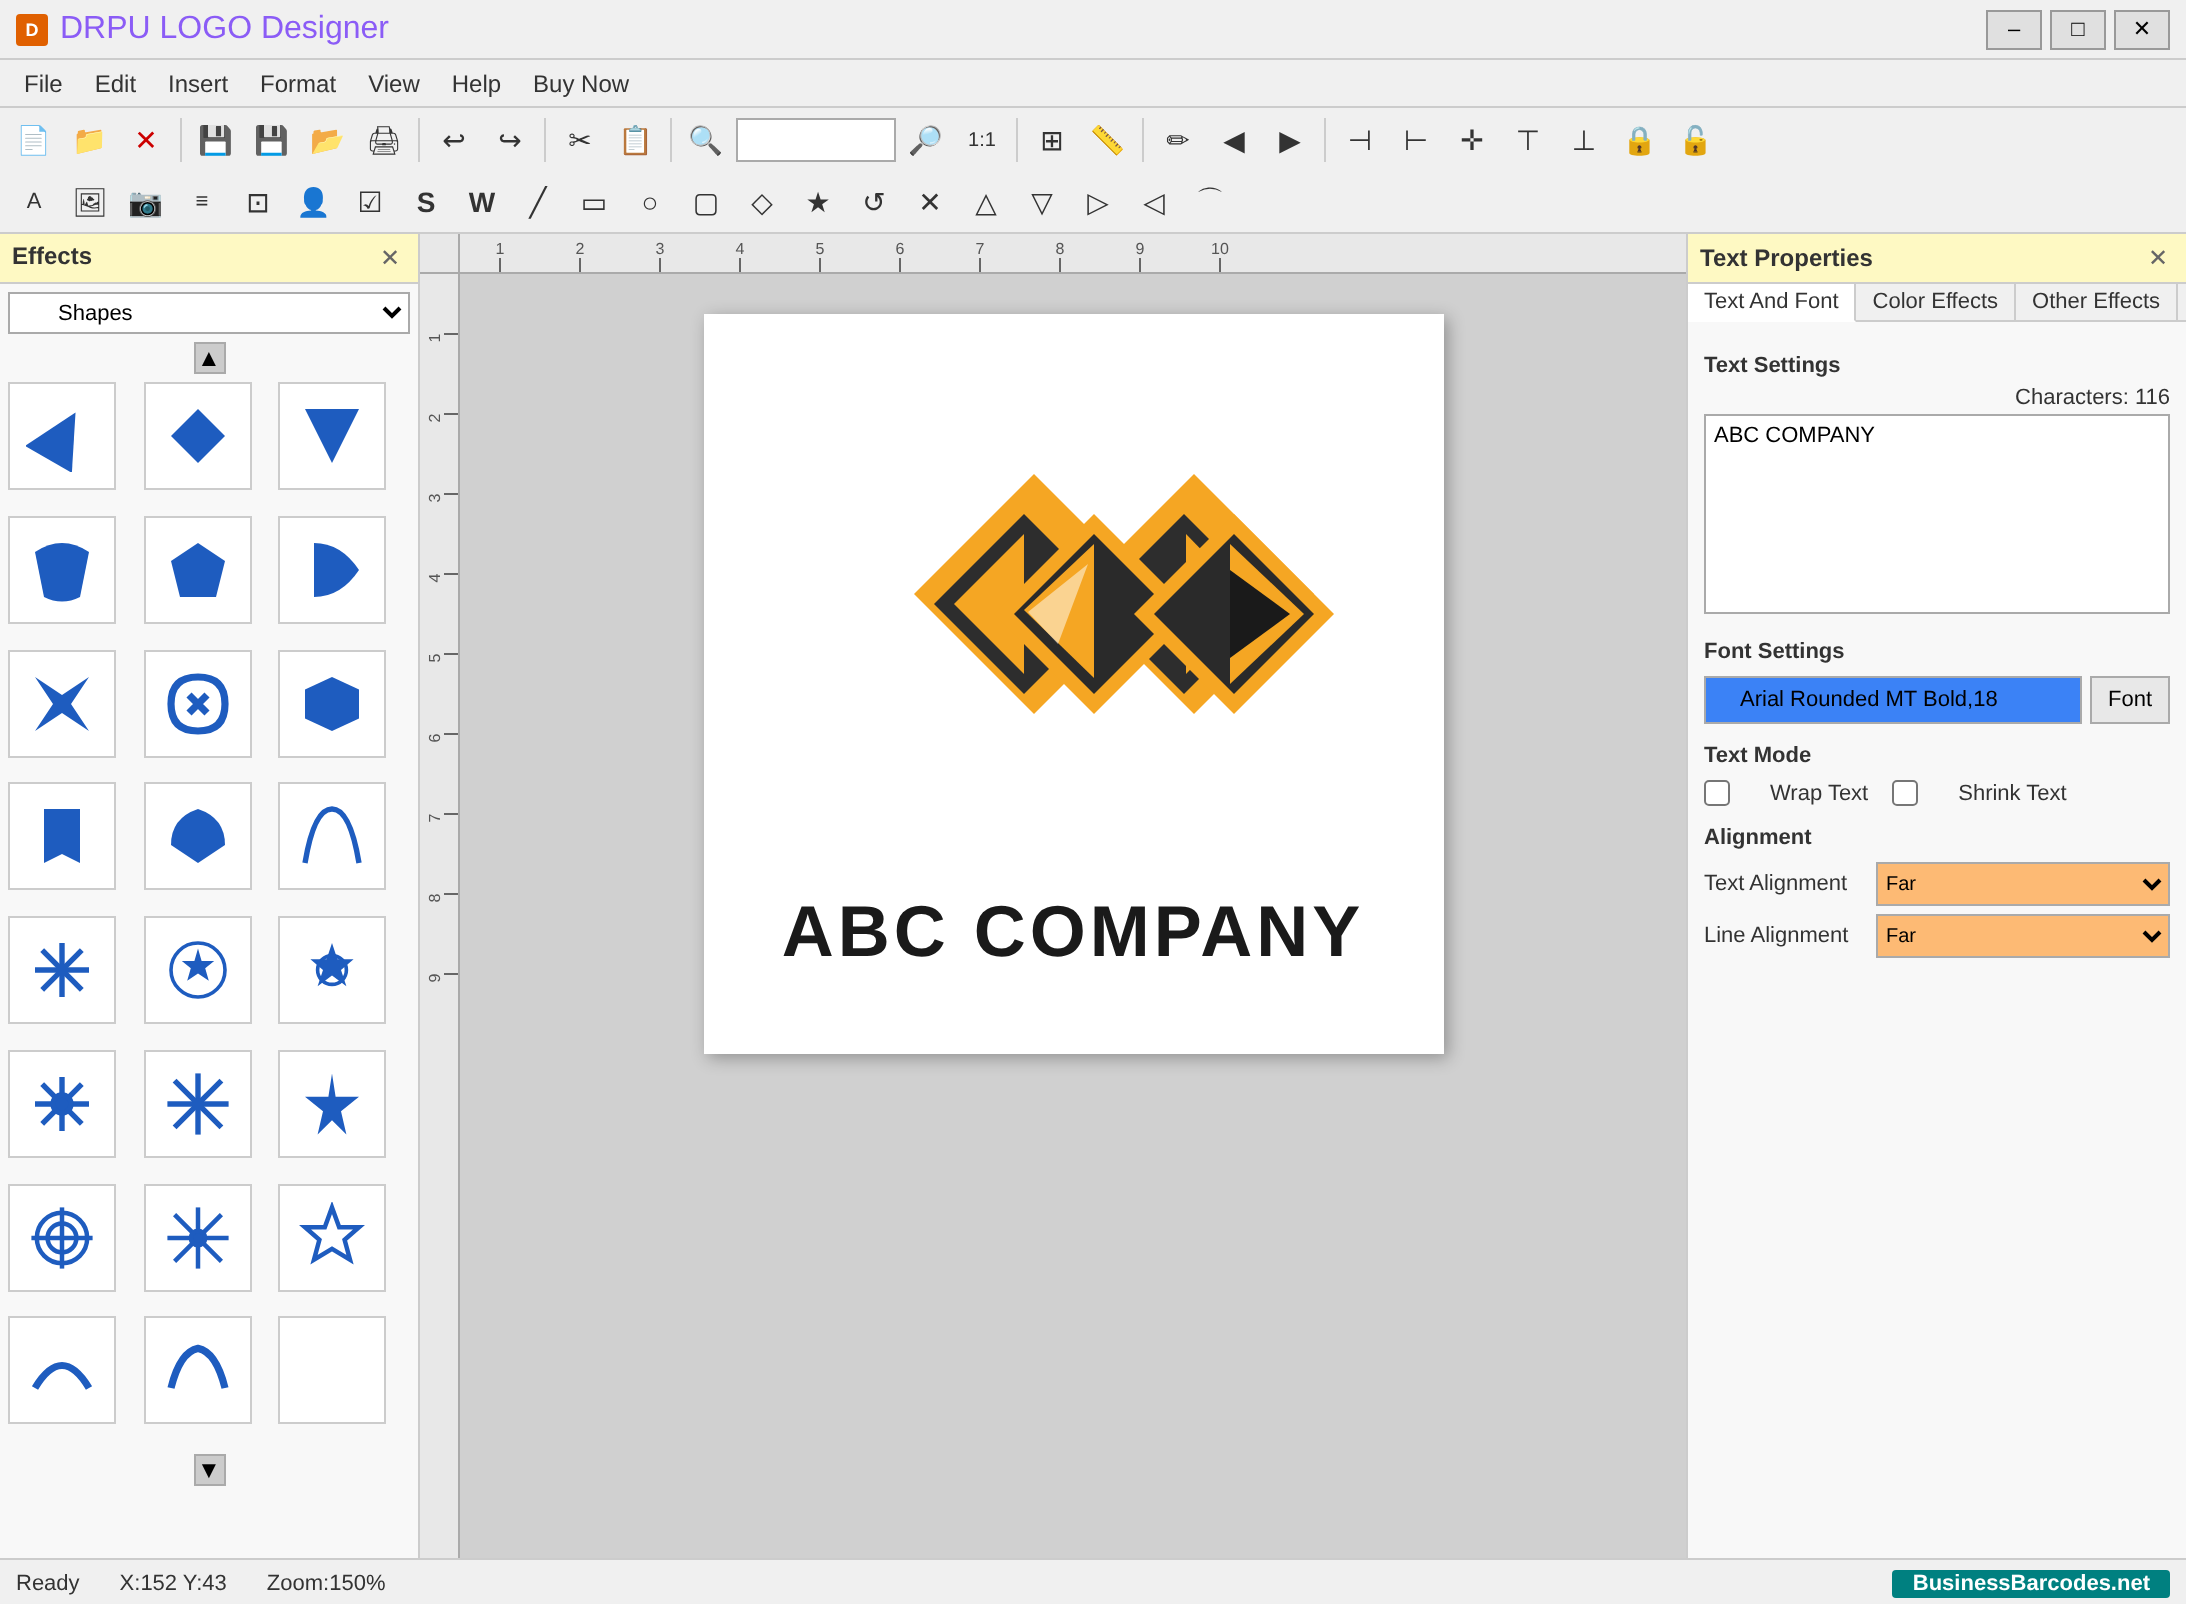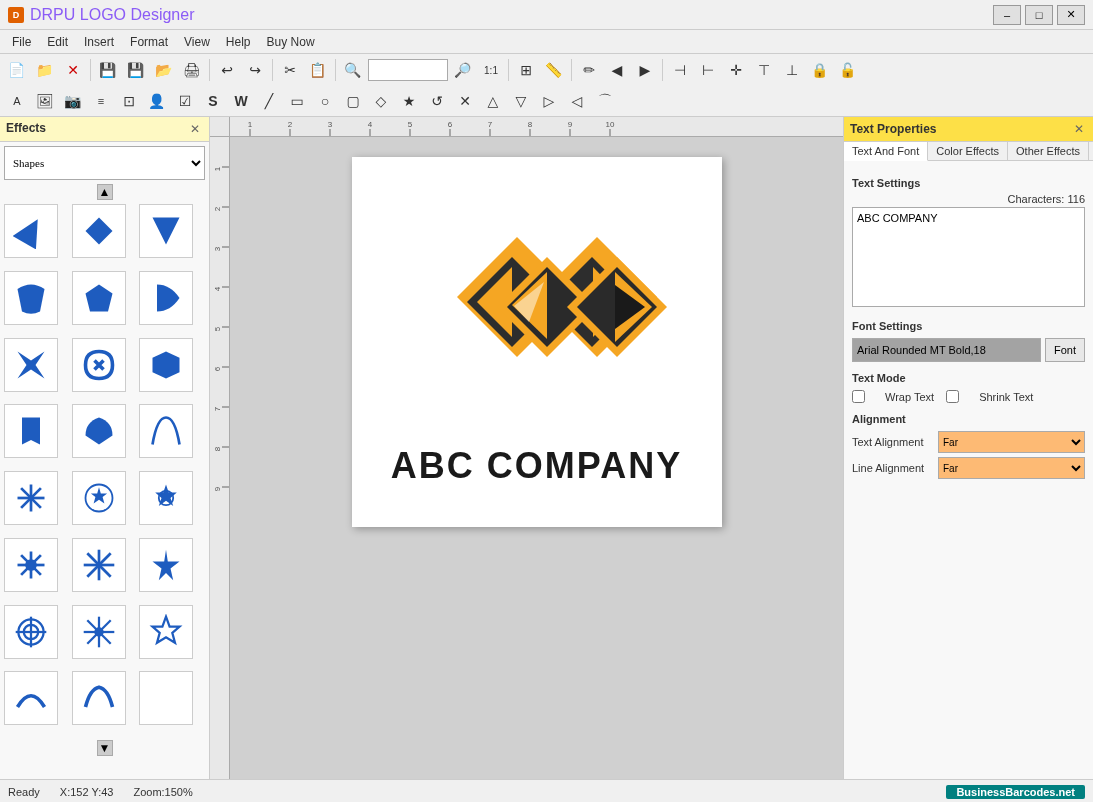--- a/index.html
+++ b/index.html
@@ -31,48 +31,48 @@
 
     
     .left-panel { width: 210px; border-right: 1px solid #ccc; background: #f8f8f8; display: flex; flex-direction: column; }
     .panel-header { display: flex; align-items: flex-start; justify-content: space-between; padding: 4px 6px; background: #fef9c3; border-bottom: 1px solid #ccc; }
     .panel-title { font-weight: bold; font-size: 12px; color: #333; }
     .panel-close { cursor: pointer; font-size: 12px; color: #666; width: 16px; height: 16px; display: flex; align-items: center; justify-content: center; }
     .panel-tabs { display: flex; border-bottom: 1px solid #ccc; background: #f0f0f0; }
     .panel-tab { padding: 3px 10px; cursor: pointer; font-size: 11px; border-right: 1px solid #ccc; color: #333; }
     .panel-tab.active { background: white; border-bottom: 1px solid white; margin-bottom: -1px; }
     .panel-dropdown { margin: 4px; }
-    .panel-dropdown select { width: 100%; height: 34px; border: 1px solid #aaa; font-size: 11px; padding: 0 4px; background: white; font-family: Liberation Serif, serif; }
+    .panel-dropdown select { width: 100%; height: 21px; border: 1px solid #aaa; font-size: 11px; padding: 0 20px; background: white; }
     .shapes-grid { display: grid; grid-template-columns: repeat(3, 1fr); gap: 2px; padding: 4px; overflow-y: auto; flex: 1; }
     .shape-item { border: 1px solid #ccc; background: white; width: 54px; height: 54px; display: flex; align-items: center; justify-content: center; cursor: pointer; }
     .shape-item svg { width: 36px; height: 36px; }
 
     
     .center-canvas { flex: 1; background: #d0d0d0; display: flex; flex-direction: column; overflow: hidden; position: relative; }
     .ruler-corner { width: 20px; height: 20px; background: #e8e8e8; border-right: 1px solid #aaa; border-bottom: 1px solid #aaa; position: absolute; top: 0; left: 0; z-index: 10; }
     .ruler-h { position: absolute; top: 0; left: 20px; right: 0; height: 20px; background: #e8e8e8; border-bottom: 1px solid #aaa; overflow: hidden; }
     .ruler-v { position: absolute; top: 20px; left: 0; bottom: 0; width: 20px; background: #e8e8e8; border-right: 1px solid #aaa; overflow: hidden; }
     .canvas-area { position: absolute; top: 20px; left: 20px; right: 0; bottom: 0; overflow: auto; display: flex; align-items: flex-start; justify-content: center; padding: 20px; }
     .canvas-bg { background: white; width: 370px; height: 370px; display: flex; flex-direction: column; align-items: center; justify-content: center; box-shadow: 2px 2px 8px rgba(0,0,0,0.3); }
     .logo-svg-container { width: 300px; height: 240px; display: flex; align-items: center; justify-content: center; }
     .company-name { font-family: 'Arial Black', 'Arial Rounded MT Bold', Arial, sans-serif; font-size: 36px; font-weight: 900; color: #1a1a1a; margin-top: 8px; letter-spacing: 2px; }
 
     
     .right-panel { width: 250px; border-left: 1px solid #ccc; background: #f8f8f8; display: flex; flex-direction: column; }
-    .right-panel-header { display: flex; align-items: center; justify-content: space-between; padding: 4px 6px; background: #fde047; border-bottom: 1px solid #ccc; }
+    .right-panel-header { display: flex; align-items: center; justify-content: space-between; padding: 4px 6px; background: #fef9c3; border-bottom: 1px solid #ccc; }
     .right-panel-title { font-weight: bold; font-size: 12px; color: #333; }
     .rp-tabs { display: flex; border-bottom: 1px solid #ccc; background: #f0f0f0; font-size: 11px; }
     .rp-tab { padding: 3px 8px; cursor: pointer; border-right: 1px solid #ccc; color: #333; white-space: nowrap; }
     .rp-tab.active { background: white; border-bottom: 1px solid white; margin-bottom: -1px; font-weight: normal; }
     .rp-content { padding: 8px; flex: 1; overflow-y: auto; }
     .rp-section-label { font-weight: bold; font-size: 11px; color: #333; margin-bottom: 4px; margin-top: 8px; }
     .rp-chars-line { display: flex; justify-content: flex-end; font-size: 11px; color: #333; margin-bottom: 2px; }
     .rp-textarea { width: 100%; height: 100px; border: 1px solid #aaa; font-size: 11px; padding: 4px; resize: none; font-family: Arial, sans-serif; }
     .rp-font-row { display: flex; gap: 4px; margin-top: 6px; align-items: center; }
-    .rp-font-input { flex: 1; height: 24px; border: 1px solid #aaa; padding: 0 4px; font-size: 11px; background: #a3a3a3; }
+    .rp-font-input { flex: 1; height: 24px; border: 1px solid #aaa; padding: 0 17px; font-size: 11px; background: #3b82f6; }
     .rp-font-btn { width: 40px; height: 24px; border: 1px solid #aaa; background: #e8e8e8; cursor: pointer; font-size: 11px; }
     .rp-mode-row { display: flex; align-items: center; gap: 12px; margin-top: 6px; }
     .rp-checkbox-group { display: flex; align-items: center; gap: 20px; }
     .rp-checkbox-group input { margin: 0; }
     .rp-checkbox-group label { font-size: 11px; color: #333; }
     .rp-align-row { display: flex; align-items: center; margin-top: 6px; gap: 6px; }
     .rp-align-label { font-size: 11px; color: #333; width: 80px; }
     .rp-align-select { flex: 1; height: 22px; border: 1px solid #aaa; font-size: 10px; background: #fdba74; }
 
     

